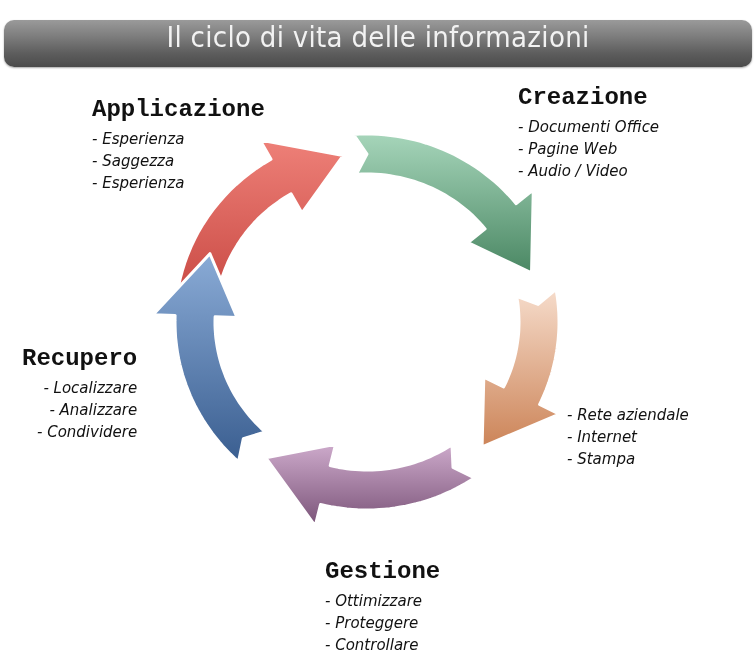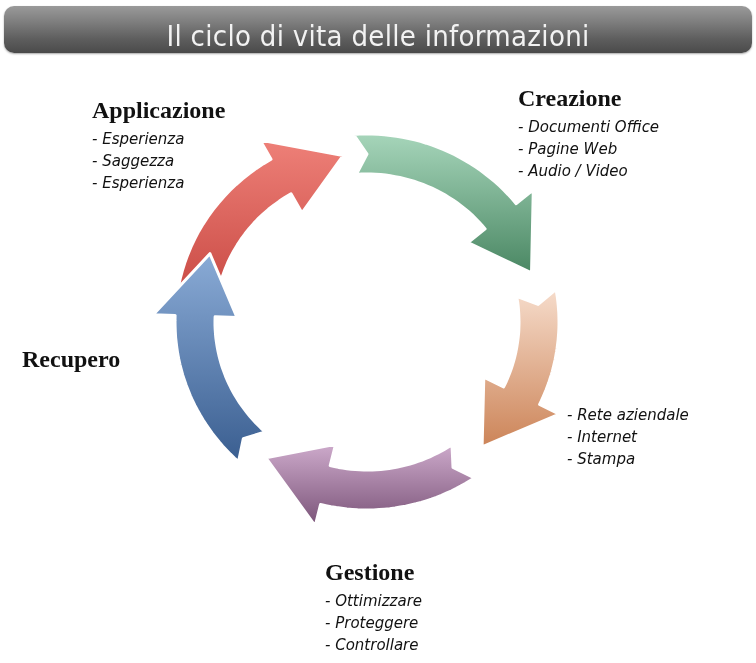--- a/index.html
+++ b/index.html
@@ -1,26 +1,26 @@
 <!DOCTYPE html>
 <html><head>
 <meta charset="utf-8">
 <style>
   html, body { margin:0; padding:0; background:#ffffff; }
   body { width:756px; height:663px; position:relative; overflow:hidden; font-family:"DejaVu Sans", sans-serif; }
   .title-bar {
-    position:absolute; left:4px; top:6px; width:748px; height:47px;
+    position:absolute; left:4px; top:20px; width:748px; height:47px;
     border-radius:10px;
     background:linear-gradient(to bottom, #9a9a9a 0%, #7d7d7d 35%, #5e5e5e 70%, #4a4a4a 100%);
     box-shadow: 0 1px 2px rgba(0,0,0,0.35);
-    display:flex; align-items:flex-end; justify-content:center;
+    display:flex; align-items:flex-start; justify-content:center;
   }
   .title-bar span { color:#f2f2f2; font-size:29px; letter-spacing:0.3px; font-family:"DejaVu Sans Condensed","DejaVu Sans", sans-serif; }
   .block { position:absolute; }
-  .block h2 { margin:0; font-size:24px; font-weight:bold; color:#111; line-height:28px; font-family:Liberation Serif, serif; }
+  .block h2 { margin:0; font-size:24px; font-weight:bold; color:#111; line-height:28px; font-family:Liberation Mono, monospace; }
   .block ul { list-style:none; margin:4px 0 0 0; padding:0; }
   .block li { font-style:italic; font-size:15px; line-height:22px; color:#111; font-family:"DejaVu Sans", sans-serif; }
   #cycle { position:absolute; left:0; top:0; }
 </style>
 </head>
 <body>
 
 <div class="title-bar">
   <span>Il ciclo di vita delle informazioni</span>
 </div>
@@ -87,13 +87,18 @@
   <h2>Gestione</h2>
   <ul>
     <li>- Ottimizzare</li>
     <li>- Proteggere</li>
     <li>- Controllare</li>
   </ul>
 </div>
 
 <div class="block" style="left:22px; top:345px;text-align:right;">
   <h2>Recupero</h2>
+  <ul>
+    <li>- Localizzare</li>
+    <li>- Analizzare</li>
+    <li>- Condividere</li>
+  </ul>
 </div>
 
 </body></html>

